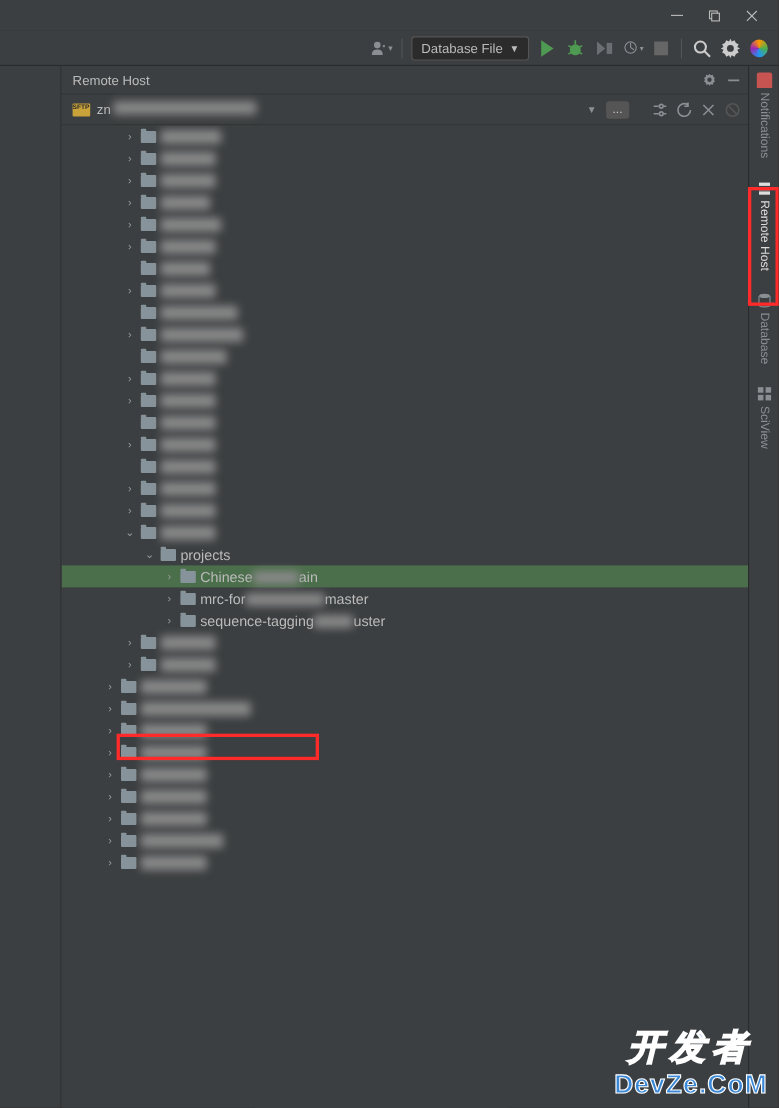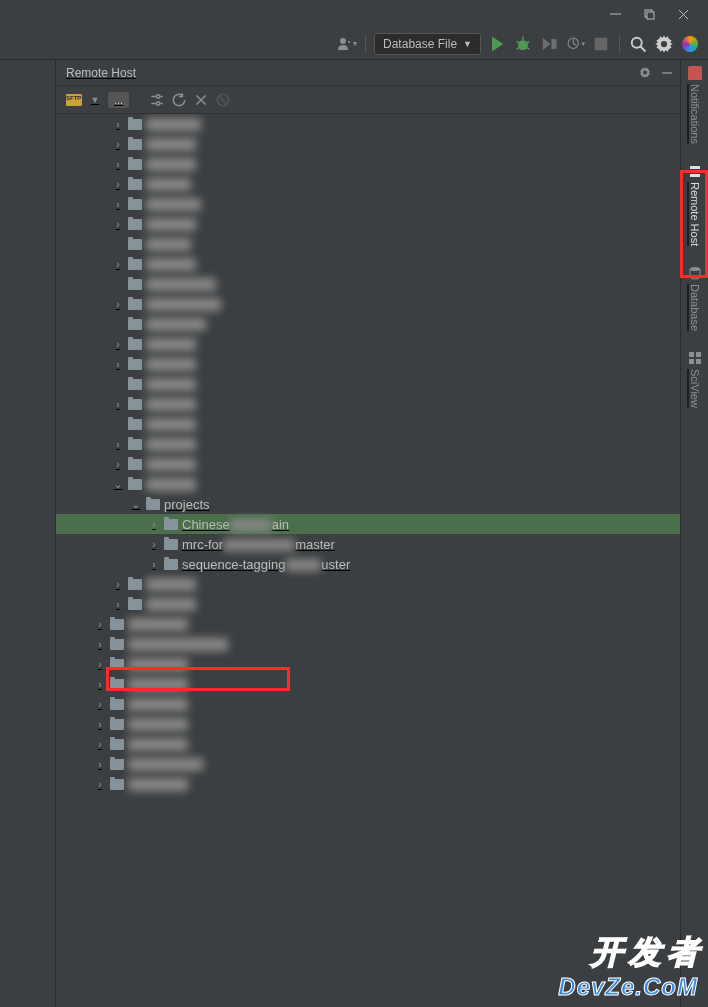--- a/index.html
+++ b/index.html
@@ -10,21 +10,21 @@
   .titlebar-btn svg { width: 11px; height: 11px; }
   
   .toolbar { height: 32px; background: #3c3f41; display: flex; justify-content: flex-end; align-items: center; padding: 0 8px; gap: 6px; border-bottom: 1px solid #2b2b2b; }
   .tool-icon { width: 20px; height: 20px; display: flex; align-items: center; justify-content: center; color: #8a8f94; cursor: pointer; }
   .tool-icon.play { color: #4e9a52; }
   .tool-icon.bug { color: #4e9a52; }
   .run-config { background: #2b2b2b; border: 1px solid #555; border-radius: 3px; padding: 2px 8px; font-size: 12px; color: #bbb; display: flex; align-items: center; gap: 6px; height: 22px; }
   .run-config .arrow { font-size: 9px; }
   .sep-v { width: 1px; height: 18px; background: #555; margin: 0 2px; }
   
-  .main-area { display: flex; height: calc(100% - 60px); text-decoration: underline; }
+  .main-area { display: flex; height: calc(100% - 60px); }
   .left-gutter { width: 56px; background: #3c3f41; border-right: 1px solid #2b2b2b; }
   .panel-container { flex: 1; display: flex; flex-direction: column; background: #3c3f41; }
   .right-gutter { width: 28px; background: #3c3f41; border-left: 1px solid #2b2b2b; display: flex; flex-direction: column; align-items: center; padding-top: 6px; gap: 20px; }
   
   .panel-header { height: 26px; display: flex; align-items: center; justify-content: space-between; padding: 0 6px 0 10px; font-size: 12px; color: #bbb; background: #3c3f41; border-bottom: 1px solid #323232; }
   .panel-header-icons { display: flex; gap: 8px; color: #8a8f94; }
   .ph-icon { width: 14px; height: 14px; display: flex; align-items: center; justify-content: center; cursor: pointer; }
   
   .host-row { height: 28px; display: flex; align-items: center; padding: 0 6px 0 10px; gap: 6px; background: #3c3f41; border-bottom: 1px solid #323232; }
   .sftp-icon { width: 16px; height: 12px; background: #c9a23a; border-radius: 1px; position: relative; }
@@ -43,22 +43,22 @@
   .blur { filter: blur(4px); background: #888; color: transparent; border-radius: 2px; display: inline-block; }
   
   .right-tool { writing-mode: vertical-rl; font-size: 11px; color: #8a8f94; cursor: pointer; display: flex; align-items: center; gap: 4px; }
   .right-tool.active { color: #ddd; }
   .right-icon { width: 14px; height: 14px; }
   
   .red-box { position: absolute; border: 3px solid #ff2a2a; pointer-events: none; z-index: 50; }
   .red-box.rb1 { right: 0px; top: 170px; width: 28px; height: 108px; }
   .red-box.rb2 { left: 106px; top: 667px; width: 184px; height: 24px; }
   
-  .watermark-cn { position: absolute; right: 3px; bottom: 32px; font-size: 32px; font-weight: bold; color: #3b82f6; -webkit-text-stroke: 1.5px #fff; letter-spacing: 6px; font-style: italic; margin-left: 48px; }
-  .watermark-en { position: absolute; right: 10px; bottom: 6px; font-size: 24px; font-weight: bold; color: #3a88d6; -webkit-text-stroke: 1px #fff; font-style: italic; letter-spacing: 1px; }
+  .watermark-cn { position: absolute; right: 23px; bottom: 32px; font-size: 32px; font-weight: bold; color: #3b82f6; -webkit-text-stroke: 1.5px #fff; letter-spacing: 6px; font-style: italic; margin-left: 48px; }
+  .watermark-en { position: absolute; right: 10px; bottom: 6px; font-size: 24px; font-weight: bold; color: #3a88d6; -webkit-text-stroke: 1px #fff; letter-spacing: 1px; }
   
   .grad-circle { width: 16px; height: 16px; border-radius: 50%; background: conic-gradient(#ff9800, #4caf50, #2196f3, #9c27b0, #ff9800); }
   .notif-dot { width: 14px; height: 14px; background: #c75450; border-radius: 2px 2px 0 0; position: relative; }
 </style>
 </head>
 <body>
 
 <div class="titlebar">
   <div class="titlebar-btn">
       <svg viewBox="0 0 11 11">
@@ -155,20 +155,21 @@
         <div class="ph-icon">
             <svg viewBox="0 0 14 14">
               <path d="M2 7 H12" stroke="currentColor" stroke-width="1.5"></path>
             </svg>
           </div>
       </div>
     </div>
 
     <div class="host-row">
       <div class="sftp-icon"></div>
+      <span class="host-name"><span>zn</span><span class="blur" style="width:130px;height:12px;margin-left:2px;"></span></span>
       <div class="host-dd">▼</div>
       <div class="host-dots">...</div>
       <div style="width:8px;"></div>
       <div class="host-btn">
           <svg viewBox="0 0 14 14" fill="none" stroke="currentColor" stroke-width="1.3">
             <path d="M2 4 L6 4 M2 10 L6 10"></path>
             <circle cx="8" cy="4" r="1.5"></circle>
             <circle cx="8" cy="10" r="1.5"></circle>
             <path d="M10 4 L12 4 M10 10 L12 10"></path>
           </svg>

